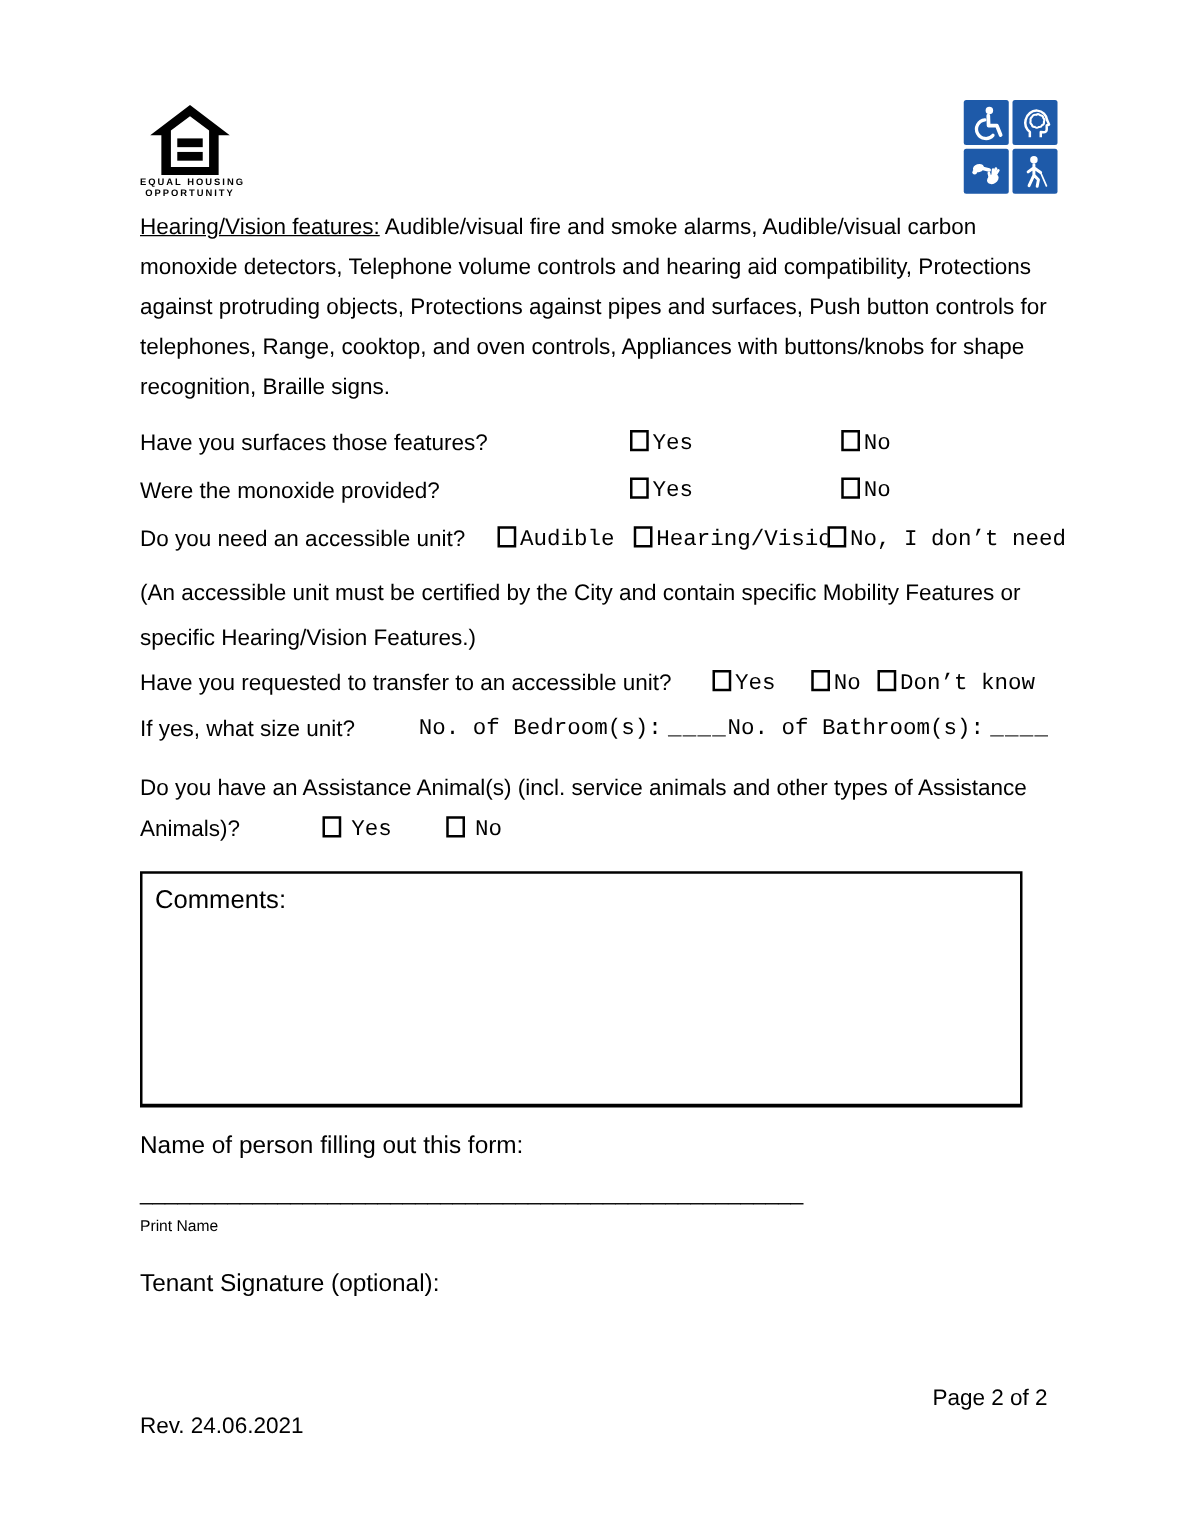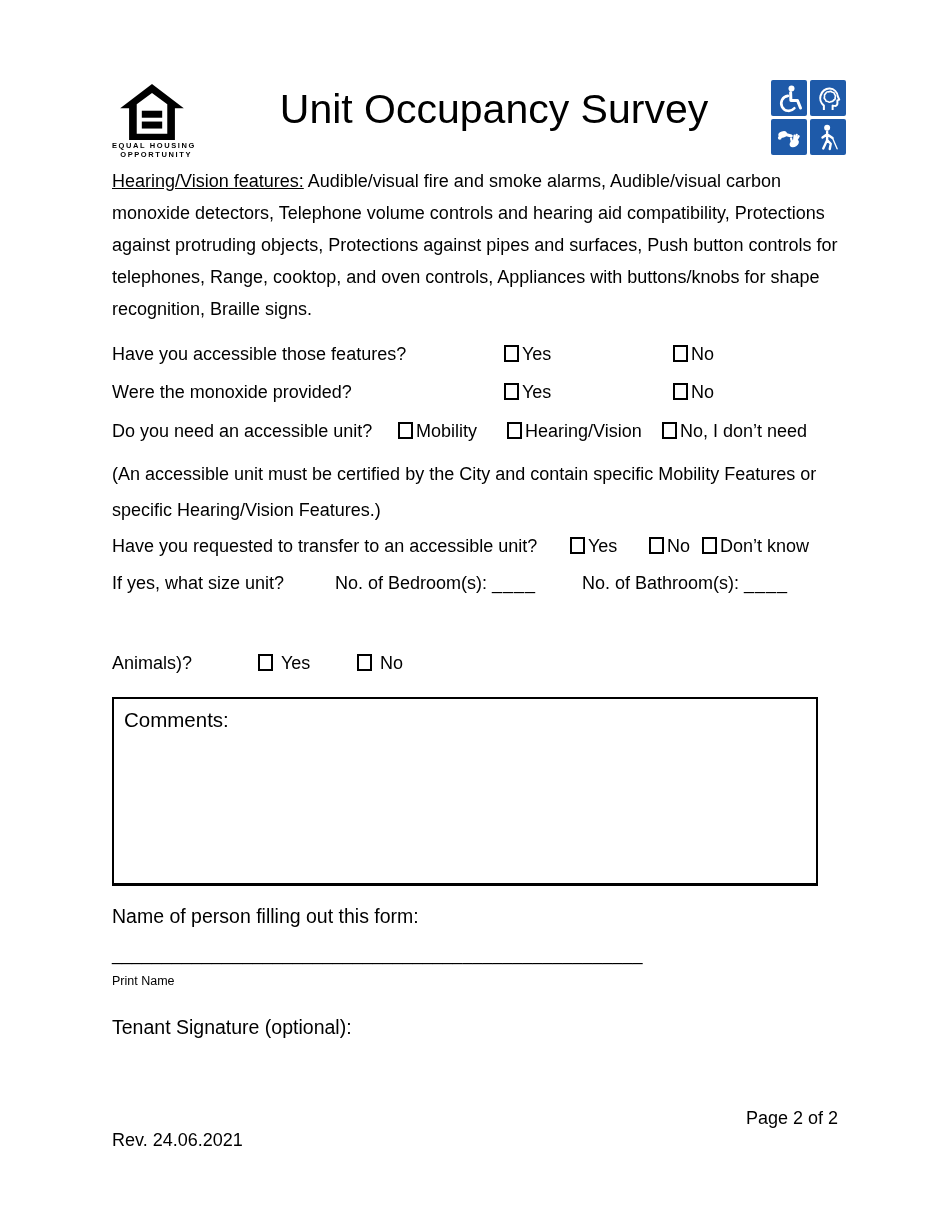--- a/index.html
+++ b/index.html
@@ -4,33 +4,33 @@
 <style>
   html,body{margin:0;padding:0;background:#fff;}
   .page{position:relative;width:950px;height:1230px;background:#fff;color:#000;
         font-family:"Liberation Sans",sans-serif;overflow:hidden;}
   .abs{position:absolute;}
 
   
   .logo{left:112px;top:84px;width:80px;text-align:center;}
   .logo svg{display:block;margin:0 auto;}
   .logo-text{margin-top:2px;font-size:7.5px;font-weight:bold;letter-spacing:1.6px;
-             line-height:8.5px;white-space:nowrap;text-align:right;}
+             line-height:8.5px;white-space:nowrap;}
   .title{left:0;right:0;top:86px;text-align:center;padding-left:38px;
          font-size:41px;font-weight:400;letter-spacing:0px;}
   .icon-grid{left:771px;top:80px;display:grid;grid-template-columns:36px 36px;gap:3px;}
   .tile{width:36px;height:36px;background:#1e5aa9;border-radius:2px;display:flex;
         align-items:center;justify-content:center;}
   .tile svg{width:30px;height:30px;}
 
   
   .intro{left:112px;top:165px;width:742px;font-size:18px;line-height:32px;}
   .intro .u{text-decoration:underline;}
   .qrow{left:112px;width:740px;font-size:18px;white-space:nowrap;height:26px;}
-  .opt{position:absolute;top:0;white-space:nowrap;}
+  .opt{position:absolute;top:0;white-space:nowrap;font-family:Liberation Mono, monospace;}
   .cb{display:inline-block;width:11px;height:13px;border:2px solid #000;
       margin-right:3px;vertical-align:-2px;background:#fff;}
   .cb.sp{margin-right:8px;}
   .note{left:112px;top:456px;width:742px;font-size:18px;line-height:36px;}
   .blank{margin-left:5px;letter-spacing:1px;}
 
   
   .comments{left:112px;top:697px;width:702px;height:184px;border:2px solid #000;
             border-bottom-width:3px;}
   .comments-label{font-size:20.5px;padding:9px 10px;}
@@ -57,21 +57,20 @@
            M50 14 L74 32 L74 78 L26 78 L26 32 Z"></path>
       <rect x="34" y="42" width="32" height="11" fill="#000"></rect>
       <rect x="34" y="59" width="32" height="11" fill="#000"></rect>
     </svg>
     <div class="logo-text">
       <div>EQUAL HOUSING</div>
       <div>OPPORTUNITY</div>
     </div>
   </div>
 
-  <div class="abs title">Unit Occupancy Survey</div>
 
   <div class="abs icon-grid">
     <div class="tile">
       <svg viewBox="0 0 24 24">
         <circle cx="14" cy="4.3" r="2.4" fill="#fff"></circle>
         <path d="M13.3 7.6 l0.2 6.4 h5.3 l2.4 6" stroke="#fff" stroke-width="2.4" fill="none" stroke-linecap="round" stroke-linejoin="round"></path>
         <path d="M16.3 20.2 a6 6 0 1 1 -5.2-9.9" stroke="#fff" stroke-width="2.1" fill="none" stroke-linecap="round"></path>
       </svg>
     </div>
     <div class="tile">
@@ -99,53 +98,56 @@
         <path d="M15.6 12.8 L19.3 21.4" stroke="#fff" stroke-width="1.1" stroke-linecap="round"></path>
       </svg>
     </div>
   </div>
 
   <div class="abs intro">
     <span class="u">Hearing/Vision features:</span><span> Audible/visual fire and smoke alarms, Audible/visual carbon monoxide detectors, Telephone volume controls and hearing aid compatibility, Protections against protruding objects, Protections against pipes and surfaces, Push button controls for telephones, Range, cooktop, and oven controls, Appliances with buttons/knobs for shape recognition, Braille signs.</span>
   </div>
 
   <div class="abs qrow" style="top:344px">
-    <span>Have you accessible those features?</span>
+    <span>Have you surfaces those features?</span>
     <span class="opt" style="left:392px"><span class="cb"></span><span>Yes</span></span>
     <span class="opt" style="left:561px"><span class="cb"></span><span>No</span></span>
   </div>
 
   <div class="abs qrow" style="top:382px">
     <span>Were the monoxide provided?</span>
     <span class="opt" style="left:392px"><span class="cb"></span><span>Yes</span></span>
     <span class="opt" style="left:561px"><span class="cb"></span><span>No</span></span>
   </div>
 
   <div class="abs qrow" style="top:421px">
     <span>Do you need an accessible unit?</span>
-    <span class="opt" style="left:286px"><span class="cb"></span><span>Mobility</span></span>
+    <span class="opt" style="left:286px"><span class="cb"></span><span>Audible</span></span>
     <span class="opt" style="left:395px"><span class="cb"></span><span>Hearing/Vision</span></span>
     <span class="opt" style="left:550px"><span class="cb"></span><span>No, I don’t need</span></span>
   </div>
 
   <div class="abs note">(An accessible unit must be certified by the City and contain specific Mobility Features or specific Hearing/Vision Features.)</div>
 
   <div class="abs qrow" style="top:536px">
     <span>Have you requested to transfer to an accessible unit?</span>
     <span class="opt" style="left:458px"><span class="cb"></span><span>Yes</span></span>
     <span class="opt" style="left:537px"><span class="cb"></span><span>No</span></span>
     <span class="opt" style="left:590px"><span class="cb"></span><span>Don’t know</span></span>
   </div>
 
   <div class="abs qrow" style="top:573px">
     <span>If yes, what size unit?</span>
     <span class="opt" style="left:223px"><span>No. of Bedroom(s):</span><span class="blank">____</span></span>
     <span class="opt" style="left:470px"><span>No. of Bathroom(s):</span><span class="blank">____</span></span>
   </div>
 
+  <div class="abs qrow" style="top:620px">
+    <span>Do you have an Assistance Animal(s) (incl. service animals and other types of Assistance</span>
+  </div>
   <div class="abs qrow" style="top:653px">
     <span>Animals)?</span>
     <span class="opt" style="left:146px"><span class="cb sp"></span><span>Yes</span></span>
     <span class="opt" style="left:245px"><span class="cb sp"></span><span>No</span></span>
   </div>
 
   <div class="abs name-label">Name of person filling out this form:</div>
 
   <div class="abs comments">
     <div class="comments-label">Comments:</div>

